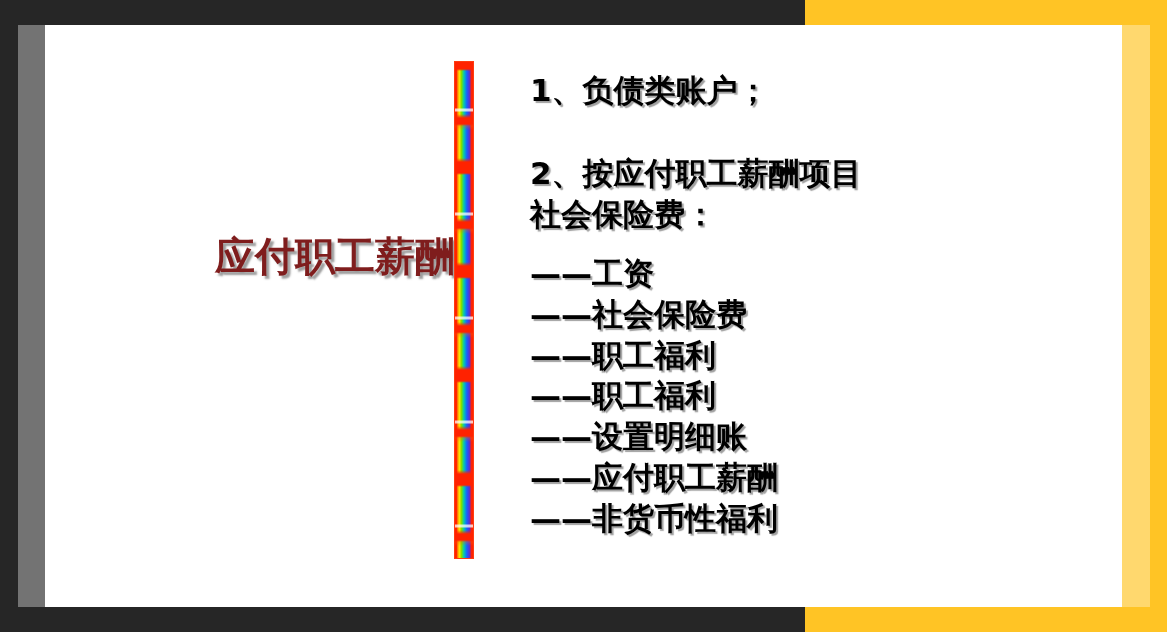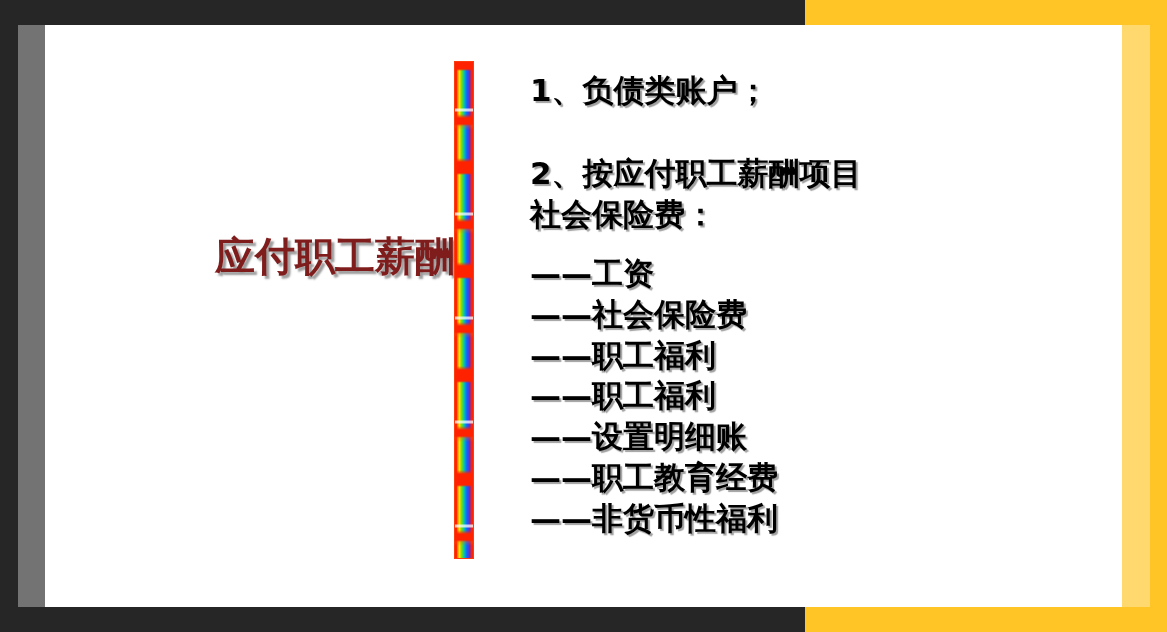--- a/index.html
+++ b/index.html
@@ -205,20 +205,20 @@
       <div class="body-line">2、按应付职工薪酬项目</div>
 
       <div class="body-line">社会保险费：</div>
 
       <div class="list-block">
         <div class="sub-line">——工资</div>
         <div class="sub-line">——社会保险费</div>
         <div class="sub-line">——职工福利</div>
         <div class="sub-line">——职工福利</div>
         <div class="sub-line">——设置明细账</div>
-        <div class="sub-line">——职工教育经费</div>
+        <div class="sub-line">——应付职工薪酬</div>
         <div class="sub-line">——非货币性福利</div>
       </div>
 
     </div>
 
   </div>
 </div>
 
 </body></html>

